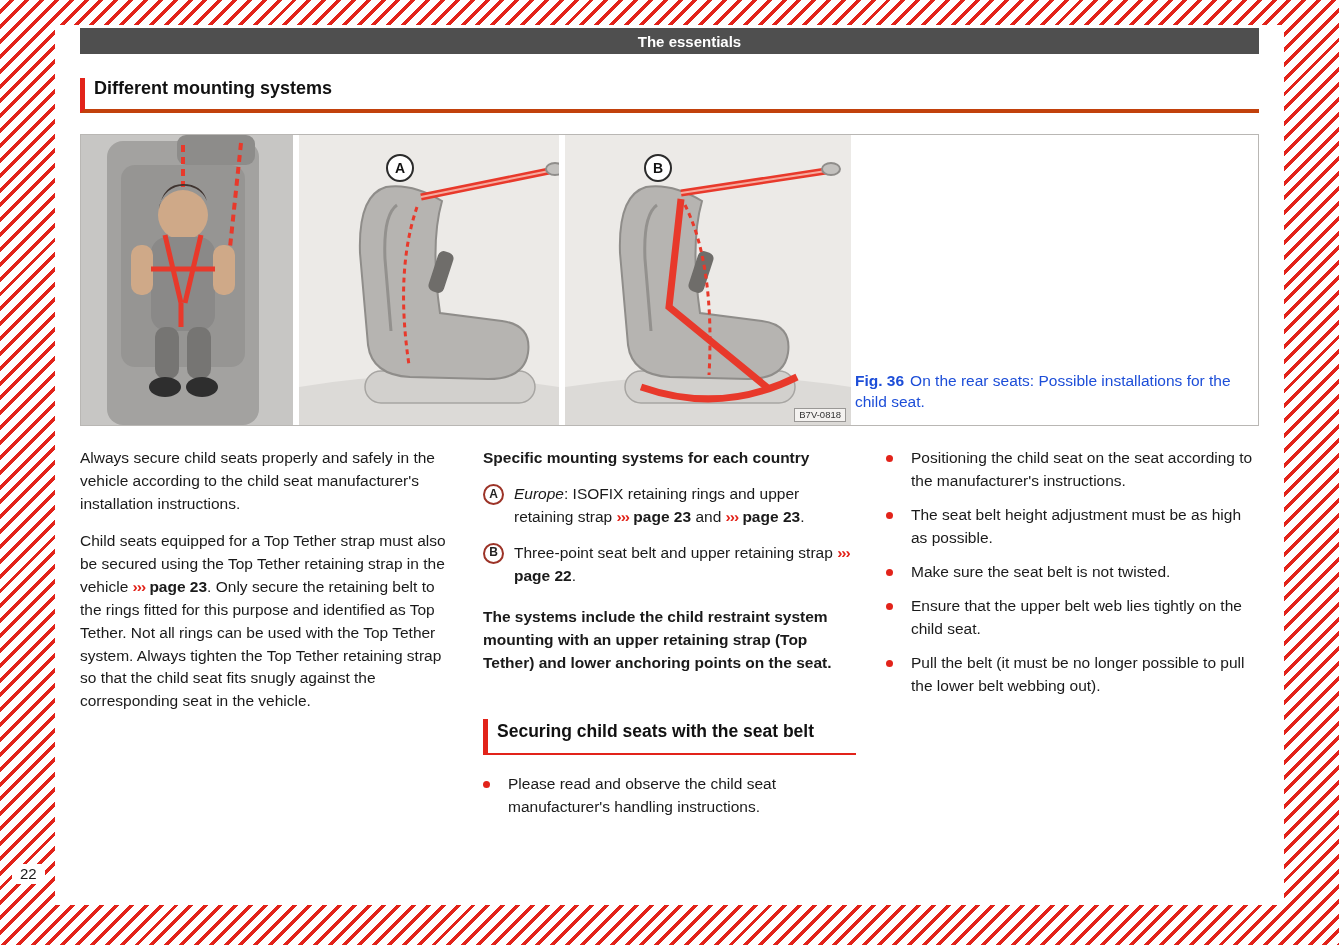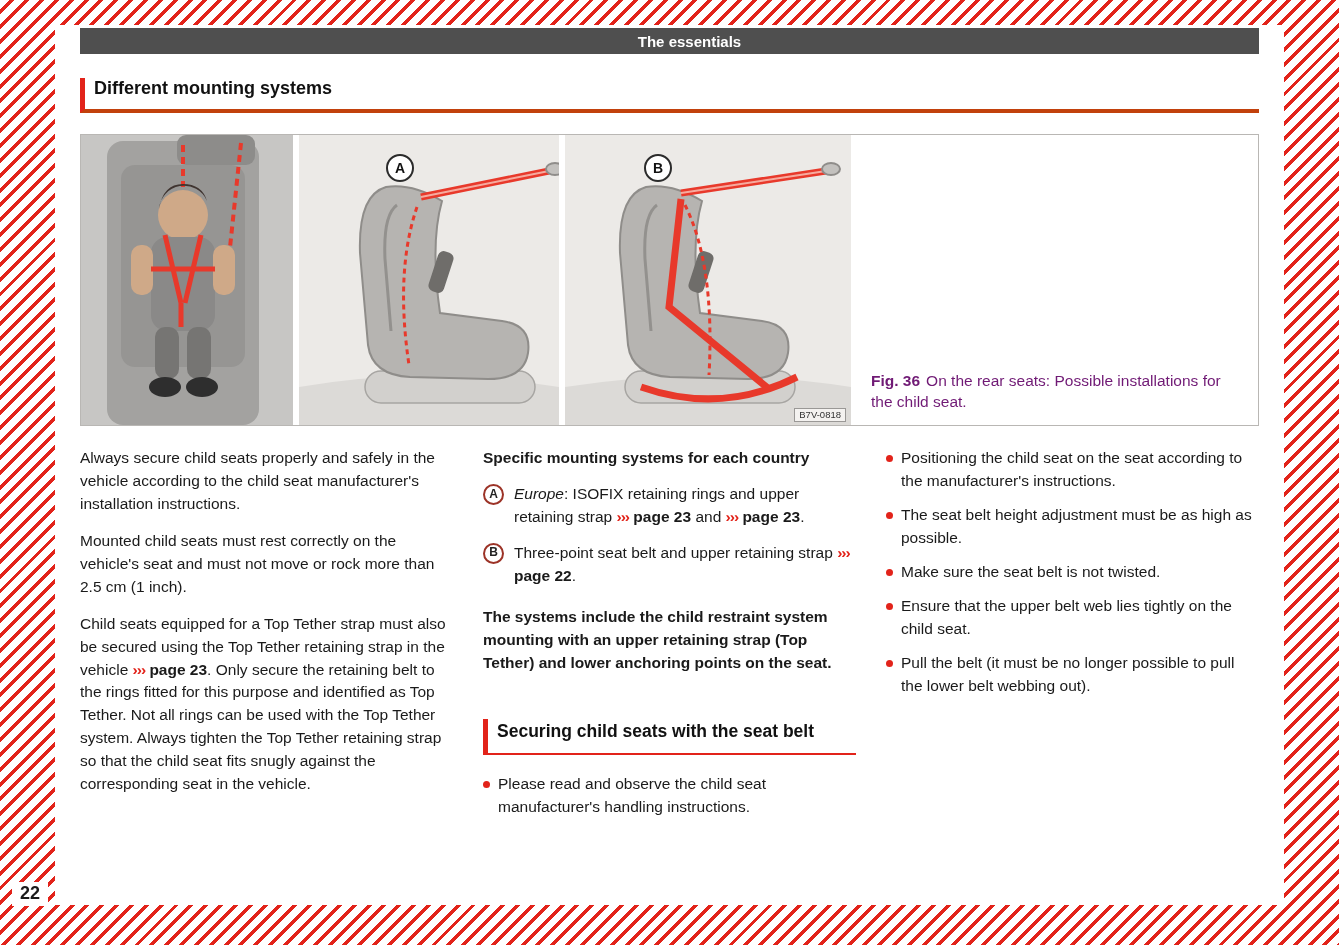--- a/index.html
+++ b/index.html
@@ -86,24 +86,24 @@
     background: #f4f2f0;
     border: 1px solid #9a9896;
     padding: 0 4px;
     line-height: 12px;
     text-align: center;
   }
   .fig-caption {
     flex: 1;
     display: flex;
     align-items: flex-end;
-    padding: 10px 14px 12px 20px;
+    padding: 10px 14px 12px 4px;
     font-size: 15.5px;
     line-height: 1.4;
-    color: #701a75;
+    color: #1d4ed8;
   }
   .cap-label { font-weight: bold; margin-right: 6px; }
   
   .columns {
     display: flex;
     gap: 30px;
     margin-top: 21px;
     font-size: 15.5px;
     line-height: 1.48;
     color: #1a1a1a;
@@ -131,37 +131,36 @@
   .sub-section-heading {
     margin-top: 44px;
     margin-bottom: 18px;
     border-left: 5px solid #e2231a;
     border-bottom: 2px solid #e2231a;
     padding: 0 0 9px 9px;
     font-size: 17.5px;
     font-weight: bold;
     color: #111;
   }
-  .bullet-item { display: flex; gap: 8px; margin-bottom: 11px; }
+  .bullet-item { display: flex; gap: 18px; margin-bottom: 11px; }
   .dot {
     flex: none;
     width: 7px; height: 7px;
     margin-top: 8px;
     border-radius: 50%;
     background: #e2231a;
   }
   .page-number {
     position: absolute;
     left: 12px;
-    top: 882px;
+    top: 864px;
     background: #ffffff;
     padding: 1px 8px 2px 8px;
-    font-size: 18px;
+    font-size: 15px;
     color: #1a1a1a;
-    font-weight: bold;
   }
 </style>
 </head>
 <body>
 
 <div class="page">
   <div class="content">
 
     <div class="header-bar">
       <span>The essentials</span>
@@ -229,21 +228,20 @@
         <div>
           <span class="cap-label">Fig. 36</span><span>On the rear seats: Possible installations for the child seat.</span>
         </div>
       </div>
     </div>
 
     <div class="columns">
 
       <div class="col">
         <p>Always secure child seats properly and safely in the vehicle according to the child seat manufacturer's installation instructions.</p>
-        <p>Mounted child seats must rest correctly on the vehicle's seat and must not move or rock more than 2.5 cm (1 inch).</p>
         <p>
           <span>Child seats equipped for a Top Tether strap must also be secured using the Top Tether retaining strap in the vehicle</span>
           <span class="ref">›››</span>
           <b class="plink">page 23</b><span>. Only secure the retaining belt to the rings fitted for this purpose and identified as Top Tether. Not all rings can be used with the Top Tether system. Always tighten the Top Tether retaining strap so that the child seat fits snugly against the corresponding seat in the vehicle.</span>
         </p>
       </div>
 
       <div class="col">
         <div class="bold-head">Specific mounting systems for each country</div>
 

